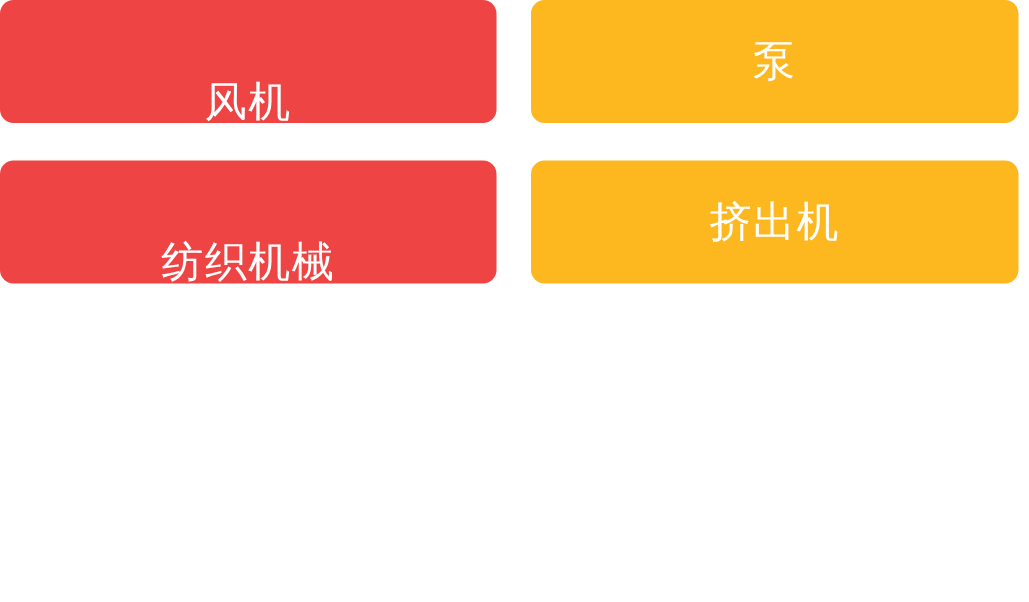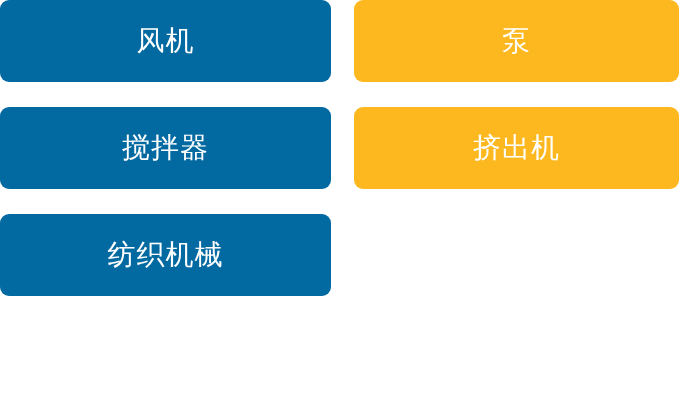--- a/index.html
+++ b/index.html
@@ -56,21 +56,22 @@
     line-height: 1;
     user-select: none;
     cursor: pointer;
   }
 
   .chip:last-child {
     margin-bottom: 0;
   }
 
   .chip-blue {
-    background: #0369a1;
+    background: #ef4444;
+    align-items: flex-end;
   }
 
   .chip-orange {
     background: #fcb81e;
   }
 
   .chip-label {
     display: block;
     white-space: nowrap;
   }
@@ -80,23 +81,20 @@
 
 <div id="board">
 
   <div class="column column-left">
 
     <div class="chip chip-blue">
       <span class="chip-label">风机</span>
     </div>
 
 
-    <div class="chip chip-blue">
-      <span class="chip-label">搅拌器</span>
-    </div>
 
     <div class="chip chip-blue">
       <span class="chip-label">纺织机械</span>
     </div>
 
   </div>
 
   <div class="column column-right">
 
     <div class="chip chip-orange">

